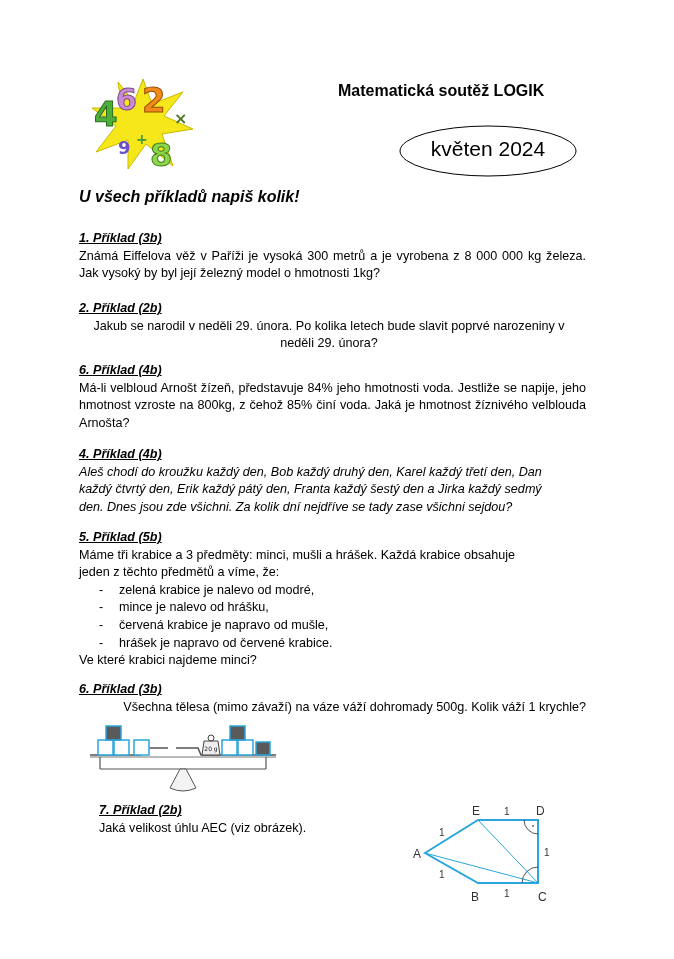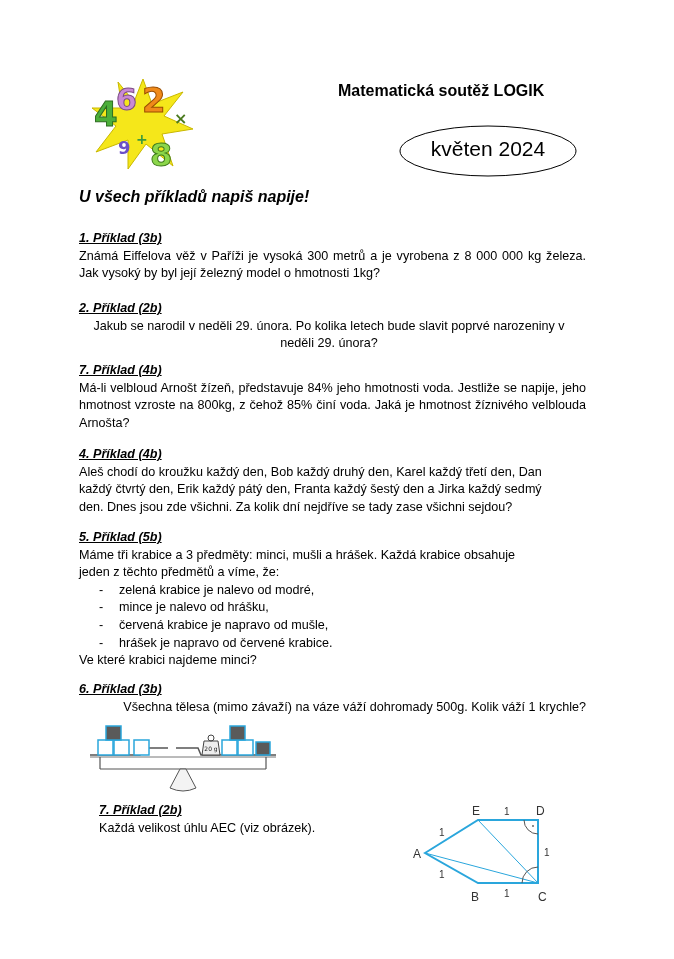--- a/index.html
+++ b/index.html
@@ -34,40 +34,40 @@
   <text x="62" y="92" font-size="32" font-weight="bold" fill="#8bd64a" stroke="#3f7a1c" stroke-width="1" font-family="DejaVu Sans, sans-serif">8</text>
 </svg>
 
 <div class="abs title">Matematická soutěž LOGIK</div>
 
 <svg class="abs oval" viewBox="0 0 180 54">
   <ellipse cx="90" cy="27" rx="88" ry="25" fill="none" stroke="#000" stroke-width="1"></ellipse>
 </svg>
 <div class="abs oval-text">květen 2024</div>
 
-<div class="abs instruction">U všech příkladů napiš napije!</div>
+<div class="abs instruction">U všech příkladů napiš kolik!</div>
 
 <div class="task" style="top:230px;">
   <div class="head">1. Příklad (3b)</div>
   <div class="body">Známá Eiffelova věž v Paříži je vysoká 300 metrů a je vyrobena z 8 000 000 kg železa. Jak vysoký by byl její železný model o hmotnosti 1kg?</div>
 </div>
 
 <div class="task" style="top:284px;margin-top:16px;">
   <div class="head">2. Příklad (2b)</div>
   <div class="body" style="width:500px;text-align:center;">Jakub se narodil v neděli 29. února. Po kolika letech bude slavit poprvé narozeniny v neděli 29. února?</div>
 </div>
 
 <div class="task" style="top:362px;">
-  <div class="head">7. Příklad (4b)</div>
+  <div class="head">6. Příklad (4b)</div>
   <div class="body">Má-li velbloud Arnošt žízeň, představuje 84% jeho hmotnosti voda. Jestliže se napije, jeho hmotnost vzroste na 800kg, z čehož 85% činí voda. Jaká je hmotnost žíznivého velblouda Arnošta?</div>
 </div>
 
 <div class="task" style="top:446px;">
   <div class="head">4. Příklad (4b)</div>
-  <div class="body" style="text-align:left;width:470px;">Aleš chodí do kroužku každý den, Bob každý druhý den, Karel každý třetí den, Dan každý čtvrtý den, Erik každý pátý den, Franta každý šestý den a Jirka každý sedmý den. Dnes jsou zde všichni. Za kolik dní nejdříve se tady zase všichni sejdou?</div>
+  <div class="body" style="text-align:left;width:470px;font-style:italic;">Aleš chodí do kroužku každý den, Bob každý druhý den, Karel každý třetí den, Dan každý čtvrtý den, Erik každý pátý den, Franta každý šestý den a Jirka každý sedmý den. Dnes jsou zde všichni. Za kolik dní nejdříve se tady zase všichni sejdou?</div>
 </div>
 
 <div class="task" style="top:529px;">
   <div class="head">5. Příklad (5b)</div>
   <div class="body" style="text-align:left;width:460px;">Máme tři krabice a 3 předměty: minci, mušli a hrášek. Každá krabice obsahuje jeden z těchto předmětů a víme, že:</div>
   <ul>
     <li><span class="dash">-</span><span>zelená krabice je nalevo od modré,</span></li>
     <li><span class="dash">-</span><span>mince je nalevo od hrášku,</span></li>
     <li><span class="dash">-</span><span>červená krabice je napravo od mušle,</span></li>
     <li><span class="dash">-</span><span>hrášek je napravo od červené krabice.</span></li>
@@ -100,21 +100,21 @@
   <text x="123" y="29" font-size="6" text-anchor="middle" fill="#222" font-family="DejaVu Sans, sans-serif">20 g</text>
 
   <rect x="134" y="18" width="15" height="15" fill="#fff" stroke="#2aa6dc" stroke-width="1.5"></rect>
   <rect x="150" y="18" width="15" height="15" fill="#fff" stroke="#2aa6dc" stroke-width="1.5"></rect>
   <rect x="142" y="4" width="15" height="14" fill="#5a5a5a" stroke="#2aa6dc" stroke-width="1.5"></rect>
   <rect x="168" y="20" width="14" height="13" fill="#5a5a5a" stroke="#2aa6dc" stroke-width="1.5"></rect>
 </svg>
 
 <div class="task" style="top:802px;margin-left:20px;">
   <div class="head">7. Příklad (2b)</div>
-  <div class="body" style="text-align:left;">Každá velikost úhlu AEC (viz obrázek).</div>
+  <div class="body" style="text-align:left;">Jaká velikost úhlu AEC (viz obrázek).</div>
 </div>
 
 <svg class="abs geo" viewBox="0 0 165 105">
   <polygon points="20,53 73,20 133,20 133,83 73,83" fill="none" stroke="#2aa6dc" stroke-width="2"></polygon>
   <line x1="73" y1="20" x2="133" y2="83" stroke="#2aa6dc" stroke-width="1"></line>
   <line x1="20" y1="53" x2="133" y2="83" stroke="#2aa6dc" stroke-width="1"></line>
   <path d="M119,20 A14,14 0 0 0 133,34" fill="none" stroke="#555" stroke-width="1"></path>
   <circle cx="128" cy="26" r="0.9" fill="#555"></circle>
   <path d="M117,83 A16,16 0 0 1 133,67" fill="none" stroke="#555" stroke-width="1"></path>
   <text x="8" y="58" font-size="12" fill="#333">A</text>

